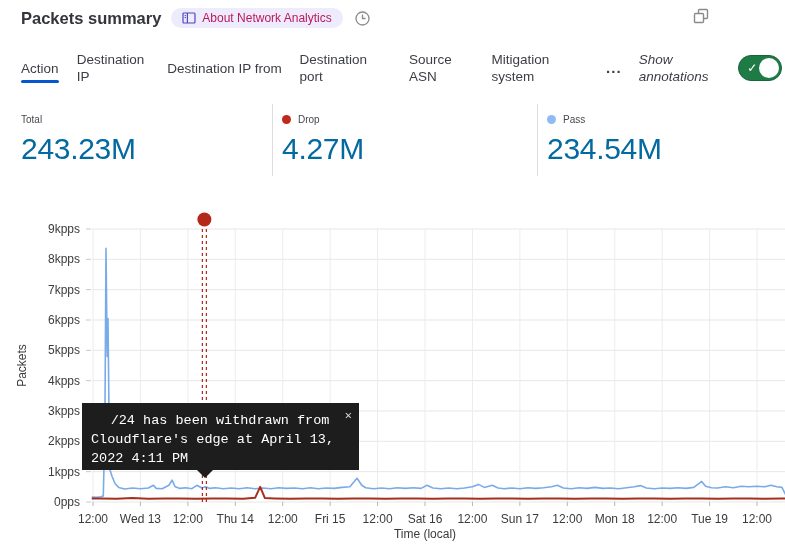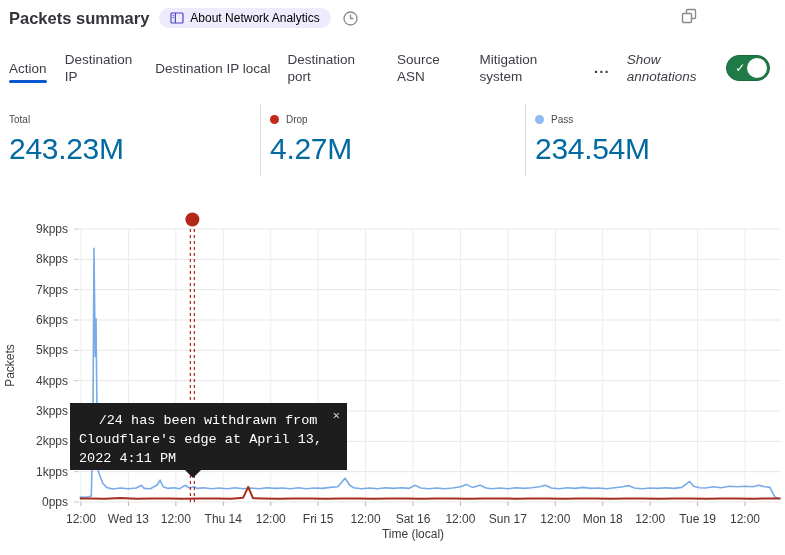--- a/index.html
+++ b/index.html
@@ -1,23 +1,23 @@
 <!DOCTYPE html>
 <html><head>
 <meta charset="utf-8">
 <style>
   * { margin:0; padding:0; box-sizing:border-box; }
   html,body { width:785px; height:555px; background:#ffffff; overflow:hidden;
     font-family:"Liberation Sans", sans-serif; color:#36393f; }
-  .stage { position:relative; width:710px; height:555px; }
+  .stage { position:relative; width:710px; height:555px;margin-left:12px; }
 
   
   .header { position:absolute; top:8px; left:9px; display:flex; align-items:center; gap:10px; }
   .title { font-size:16.5px; font-weight:bold; color:#33353a; }
-  .badge { display:flex; align-items:center; gap:6px; background:#edebfc; color:#000000;
+  .badge { display:flex; align-items:center; gap:6px; background:#edebfc; color:#be185d;
     border-radius:12px; padding:3px 11px; font-size:12px; cursor:pointer; }
   .badge svg { display:block; }
   .clock { margin-left:1px; display:flex; }
   .expand { position:absolute; top:8px; right:13px; }
 
   
   .tabs { position:absolute; top:42px; left:9px; width:768px; height:52px;
     display:flex; align-items:center; gap:16px; font-size:13.5px; line-height:17px; color:#3b3e44; }
   .tab { position:relative; cursor:pointer; }
   .tab.w1{width:40px}.tab.w2{width:75px}.tab.w3{width:117px}.tab.w4{width:94px}
@@ -84,21 +84,21 @@
   <span class="expand">
     <svg width="16" height="16" viewBox="0 0 16 16" fill="none">
       <rect x="5.5" y="1.5" width="9" height="9" rx="1" stroke="#8a8a8a" stroke-width="1.4"></rect>
       <rect x="1.5" y="5.5" width="9" height="9" rx="1" fill="#ffffff" stroke="#8a8a8a" stroke-width="1.4"></rect>
     </svg>
   </span>
 
   <div class="tabs">
     <div class="tab w1 active">Action</div>
     <div class="tab w2">Destination IP</div>
-    <div class="tab w3">Destination IP local</div>
+    <div class="tab w3">Destination IP from</div>
     <div class="tab w4">Destination port</div>
     <div class="tab w6">Source ASN</div>
     <div class="tab w5">Mitigation system</div>
     <div class="more-dots">...</div>
     <div class="annot-label">Show annotations</div>
     <div class="toggle">
       <span class="check">✓</span>
       <span class="knob"></span>
     </div>
   </div>

